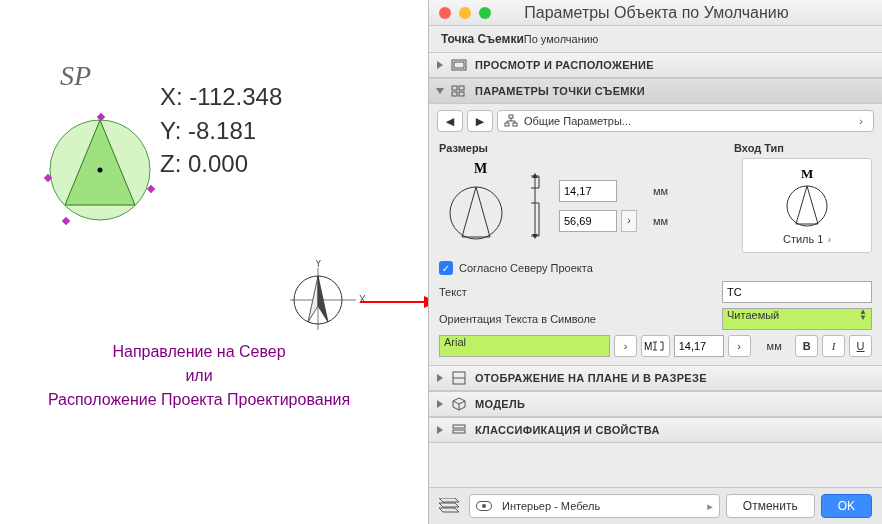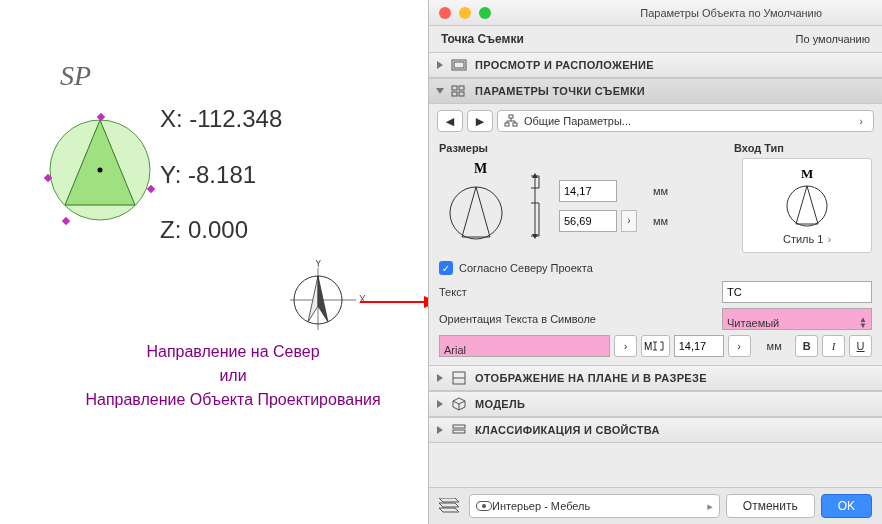--- a/index.html
+++ b/index.html
@@ -1,35 +1,35 @@
 <!DOCTYPE html>
 <html><head>
 <meta charset="utf-8">
 <style>
   * { box-sizing: border-box; margin: 0; padding: 0; }
   body { font-family: Arial, sans-serif; font-size: 12px; color: #333; background: #fff; width: 882px; height: 524px; position: relative; overflow: hidden; }
   .canvas { position: absolute; left: 0; top: 0; width: 420px; height: 524px; }
   .sp-label { position: absolute; left: 60px; top: 60px; font-size: 28px; font-style: italic; color: #666; font-family: Georgia, serif; }
   .coords { position: absolute; left: 160px; top: 80px; font-size: 24px; color: #333; line-height: 1.4; }
-  .coords div { white-space: nowrap; margin-top: 22px; }
+  .coords div { white-space: nowrap; }
   .north-compass { position: absolute; left: 280px; top: 260px; }
   .north-compass text, .sp-circle text { user-select: none; }
 
-  .caption { position: absolute; left: 48px; top: 340px; width: 370px; text-align: center; color: #820082; font-size: 16px; line-height: 1.5; }
+  .caption { position: absolute; left: 14px; top: 340px; width: 370px; text-align: center; color: #820082; font-size: 16px; line-height: 1.5; }
 
   .arrow-red { position: absolute; left: 360px; top: 295px; width: 78px; height: 14px; }
 
   .panel { position: absolute; left: 428px; top: 0; width: 454px; height: 524px; background: #ececec; display: flex; flex-direction: column; border-left: 1px solid #bdbdbd; }
   .titlebar { display: flex; align-items: center; height: 26px; border-bottom: 1px solid #c9c9c9; background: linear-gradient(#f6f6f6,#e6e6e6); }
   .traffic { display: flex; gap: 8px; padding-left: 10px; }
   .dot { width: 12px; height: 12px; border-radius: 50%; }
   .red { background: #ff5f57; } .yellow { background: #febc2e; } .green { background: #28c840; }
-  .titlebar-title { flex: 1; text-align: right; font-size: 11px; color: #444; }
-
-  .panel-sub { display: flex; align-items: center; justify-content: space-between; padding: 6px 12px; font-size: 12px; font-weight: bold; }
+  .titlebar-title { flex: 1; text-align: center; font-size: 16px; color: #444; }
+
+  .panel-sub { display: flex; align-items: center; justify-content: flex-start; padding: 6px 12px; font-size: 12px; font-weight: bold; }
   .default-link { font-weight: normal; color: #333; font-size: 11px; }
   .section-header { display: flex; align-items: center; height: 26px; background: linear-gradient(#f3f3f3,#e4e4e4); border-top: 1px solid #c8c8c8; border-bottom: 1px solid #c8c8c8; padding: 0 8px; cursor: default; }
   .section-header.selected { background: linear-gradient(#e0e0e0,#d2d2d2); }
   .disclosure { width: 0; height: 0; border-left: 6px solid #777; border-top: 4px solid transparent; border-bottom: 4px solid transparent; margin-right: 8px; }
   .disclosure.open { transform: rotate(90deg); }
   .section-icon { width: 16px; height: 16px; margin-right: 8px; display: flex; align-items: center; justify-content: center; }
   .section-title { font-weight: bold; font-size: 11px; letter-spacing: 0.3px; }
 
   .nav-row { display: flex; align-items: center; padding: 6px 8px; gap: 4px; }
   .nav-btn { width: 26px; height: 22px; background: #fff; border: 1px solid #bbb; border-radius: 4px; display: flex; align-items: center; justify-content: center; }
@@ -47,29 +47,29 @@
   .num-input { width: 58px; height: 22px; border: 1px solid #aaa; background: #fff; font-size: 11px; padding: 0 4px; }
   .unit { font-size: 11px; color: #333; margin-left: 12px; }
   .step { width: 16px; height: 22px; border:1px solid #bbb; background:#f7f7f7; display:flex; align-items:center; justify-content:center; font-size:10px;}
 
   .type-block { width:130px; height:95px; border:1px solid #ccc; background:#fff; border-radius:3px; display:flex; flex-direction:column; align-items:center; justify-content:center; gap:2px; }
   .type-label-row { display:flex; align-items:center; gap:4px; font-size:11px;}
 
   .checkbox { width:14px; height:14px; border-radius:3px; background:#2a7bf6; display:flex; align-items:center; justify-content:center; color:#fff; font-size:10px; }
 
   .text-input { height:22px; border:1px solid #aaa; background:#fff; font-size:11px; padding:0 4px; }
-  .select { height:22px; border:1px solid #aaa; background:#f9a8d4; font-size:11px; padding:0 4px; display:flex; align-items:flex-end; justify-content:space-between; }
+  .select { height:22px; border:1px solid #aaa; background:#bef264; font-size:11px; padding:0 4px; display:flex; align-items:flex-start; justify-content:space-between; }
   .chev-small { font-size:8px; color:#555; display:flex; flex-direction:column; line-height:6px; align-items:center;}
 
   .style-row { display:flex; align-items:center; gap:4px; margin-top:4px;}
   .style-btn { width:24px; height:22px; border:1px solid #bbb; background:#fff; border-radius:3px; display:flex; align-items:center; justify-content:center; font-size:11px;}
   .b { font-weight:bold;} .i { font-style:italic; font-family: Georgia;} .u { text-decoration:underline;}
 
   .footer { margin-top:auto; border-top:1px solid #c7c7c7; padding:6px 10px; display:flex; align-items:center; gap:6px; background: #e8e8e8;}
-  .layer-ctrl { flex:1; height:24px; background:#fff; border:1px solid #bbb; border-radius:4px; display:flex; align-items:center; padding:0 6px; gap:0; font-size:11px;}
+  .layer-ctrl { flex:1; height:24px; background:#fff; border:1px solid #bbb; border-radius:4px; display:flex; align-items:center; padding:0 6px; gap:10px; font-size:11px;}
   .btn { height:24px; padding:0 16px; border:1px solid #bbb; background:#fff; border-radius:4px; font-size:12px; display:flex; align-items:center;}
   .btn-primary { background:#3b8cff; border-color:#2a6fe0; color:#fff; }
 
   .eye-icon { width:16px; height:10px; border:1px solid #555; border-radius:60% / 100%; position:relative;}
   .eye-icon::after { content:''; position:absolute; width:4px; height:4px; background:#555; border-radius:50%; left:5px; top:2px;}
 </style>
 </head>
 <body>
 
 <div class="canvas">
@@ -93,21 +93,21 @@
     <text x="35" y="7" font-size="10" fill="#555">Y</text>
     <line x1="10" y1="40" x2="76" y2="40" stroke="#555" stroke-width="0.8"></line>
     <text x="79" y="43" font-size="10" fill="#555">X</text>
     <circle cx="38" cy="40" r="24" fill="none" stroke="#333" stroke-width="1"></circle>
     <polygon points="38,16 28,62 38,46" fill="#edecec" stroke="#333" stroke-width="0.8"></polygon>
     <polygon points="38,16 48,62 38,46" fill="#444" stroke="#333" stroke-width="0.8"></polygon>
   </svg>
   <div class="caption">
     <div>Направление на Север</div>
     <div>или</div>
-    <div>Направление Объекта Проектирования</div>
+    <div>Расположение Проекта Проектирования</div>
   </div>
   <svg class="arrow-red">
     <line x1="0" y1="7" x2="64" y2="7" stroke="#ff0000" stroke-width="2"></line>
     <polygon points="64,1 78,7 64,13" fill="#ff0000"></polygon>
   </svg>
 </div>
 
 <div class="panel">
   <div class="titlebar">
     <div class="traffic">

